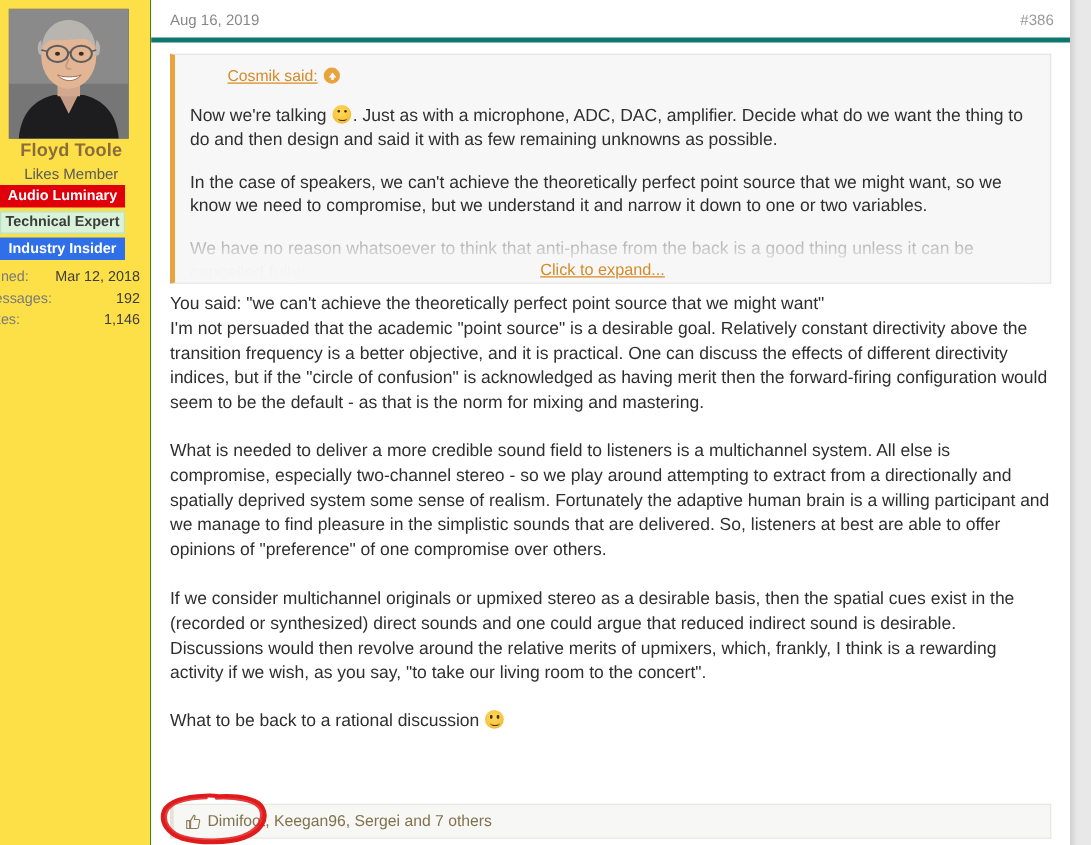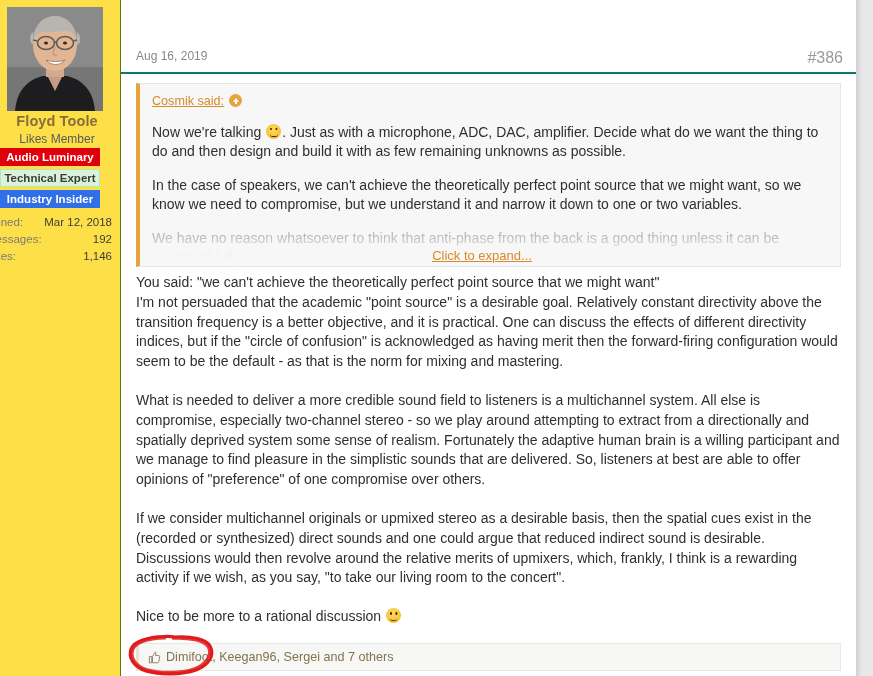--- a/index.html
+++ b/index.html
@@ -104,30 +104,29 @@
   .post {
     position: absolute;
     left: 121px; top: 0;
     width: 735px; height: 676px;
     background: #ffffff;
   }
   .post-head {
     position: relative;
     height: 34px;
     padding: 0 15px 0 15px;
-    border-bottom: 2px solid #0f766e;
-    margin-top: 40px;
+    border-bottom: 4px solid #0f766e;
   }
   .post-date {
     position: absolute; left: 15px; top: 9px;
     font-size: 12px; color: #888888;
   }
   .post-num {
     position: absolute; right: 13px; top: 9px;
-    font-size: 16px; color: #9a9a9a;
+    font-size: 12px; color: #9a9a9a;
   }
 
   .post-body {
     padding: 9px 15px 0 15px;
     font-size: 14px;
     color: #2f2f2f;
     line-height: 19.5px;
   }
 
   
@@ -142,20 +141,21 @@
     overflow: hidden;
   }
   .quote-attrib {
     font-size: 12.6px;
     margin-bottom: 11px;
   }
   .quote-attrib a {
     color: #d68a28;
     text-decoration: underline;
     font-weight: normal;
+    margin-left: 30px;
   }
   .goto-icon {
     display: inline-block;
     vertical-align: -2px;
     margin-left: 5px;
     width: 13px; height: 13px;
     border-radius: 50%;
     background: #e8a33d;
     position: relative;
   }
@@ -338,33 +338,33 @@
       <span class="post-date">Aug 16, 2019</span>
       <span class="post-num">#386</span>
     </div>
 
     <div class="post-body">
 
       <div class="bbcode-quote">
         <div class="quote-attrib">
           <a href="#">Cosmik said:</a><span class="goto-icon"></span>
         </div>
-        <p class="quote-p"><span>Now we're talking </span><span class="emoji"></span><span>. Just as with a microphone, ADC, DAC, amplifier. Decide what do we want the thing to do and then design and build it with as few remaining unknowns as possible.</span></p>
+        <p class="quote-p"><span>Now we're talking </span><span class="emoji"></span><span>. Just as with a microphone, ADC, DAC, amplifier. Decide what do we want the thing to do and then design and said it with as few remaining unknowns as possible.</span></p>
         <p class="quote-p">In the case of speakers, we can't achieve the theoretically perfect point source that we might want, so we know we need to compromise, but we understand it and narrow it down to one or two variables.</p>
         <p class="quote-p fade">We have no reason whatsoever to think that anti-phase from the back is a good thing unless it can be cancelled fully.</p>
 
         <div class="expand-bar">
           <a href="#">Click to expand...</a>
         </div>
       </div>
 
       <p class="para"><span>You said: "we can't achieve the theoretically perfect point source that we might want"</span><br><span>I'm not persuaded that the academic "point source" is a desirable goal. Relatively constant directivity above the transition frequency is a better objective, and it is practical. One can discuss the effects of different directivity indices, but if the "circle of confusion" is acknowledged as having merit then the forward-firing configuration would seem to be the default - as that is the norm for mixing and mastering.</span></p>
       <p class="para">What is needed to deliver a more credible sound field to listeners is a multichannel system. All else is compromise, especially two-channel stereo - so we play around attempting to extract from a directionally and spatially deprived system some sense of realism. Fortunately the adaptive human brain is a willing participant and we manage to find pleasure in the simplistic sounds that are delivered. So, listeners at best are able to offer opinions of "preference" of one compromise over others.</p>
       <p class="para">If we consider multichannel originals or upmixed stereo as a desirable basis, then the spatial cues exist in the (recorded or synthesized) direct sounds and one could argue that reduced indirect sound is desirable. Discussions would then revolve around the relative merits of upmixers, which, frankly, I think is a rewarding activity if we wish, as you say, "to take our living room to the concert".</p>
-      <p class="para"><span>Nice to be more to a rational discussion </span><span class="emoji"></span></p>
+      <p class="para"><span>What to be back to a rational discussion </span><span class="emoji"></span></p>
     </div>
   </div>
 
   <div class="likes-bar">
     <span class="thumb-icon">
       <svg width="13" height="13" viewBox="0 0 16 16" xmlns="http://www.w3.org/2000/svg">
         <path d="M5.5 14.5 L5.5 6.8 L8.6 1.6 C9.4 1.2 10.1 1.7 9.9 2.6 L9.2 5.6 L13.2 5.6 C14.1 5.6 14.6 6.3 14.4 7.1 L13.2 13.3 C13.05 14.1 12.5 14.5 11.8 14.5 Z M1.7 14.5 L1.7 6.8 L4.6 6.8 L4.6 14.5 Z" fill="none" stroke="#8b7a55" stroke-width="1.1" stroke-linejoin="round"></path>
       </svg>
     </span>
     <span class="likes-text">Dimifoot, Keegan96, Sergei and 7 others</span>

